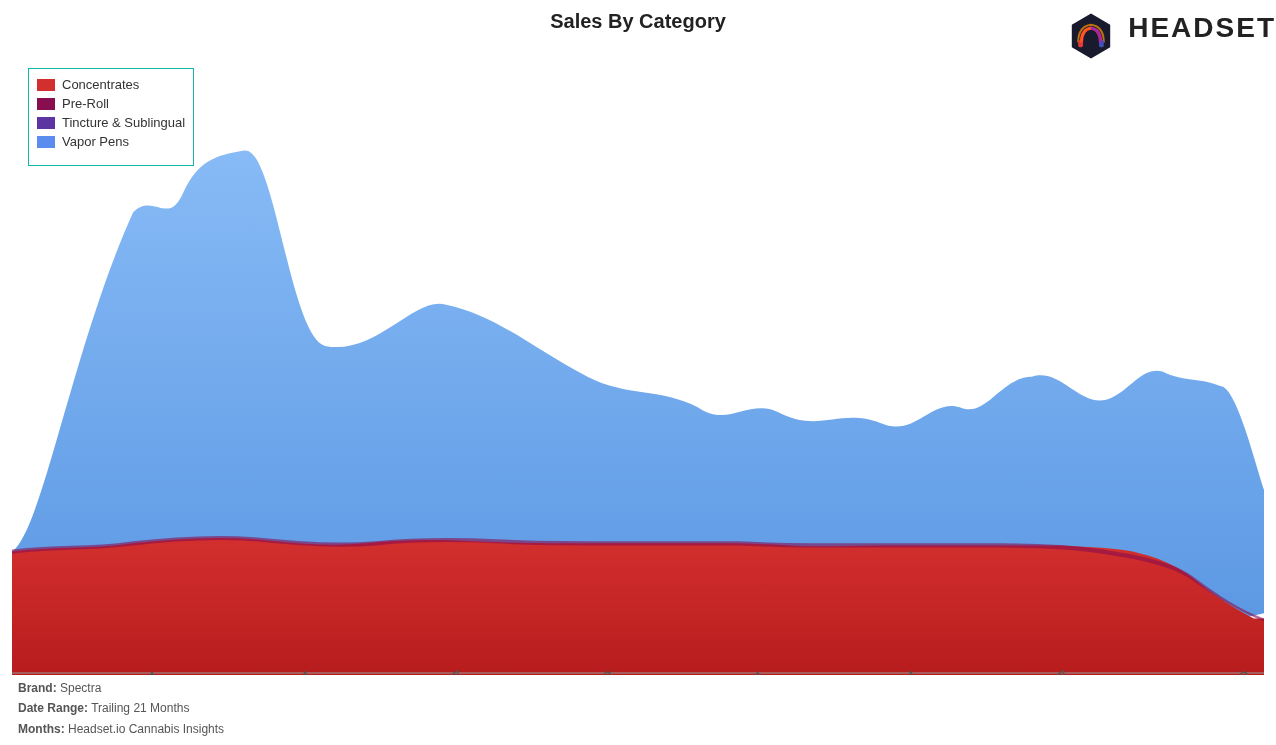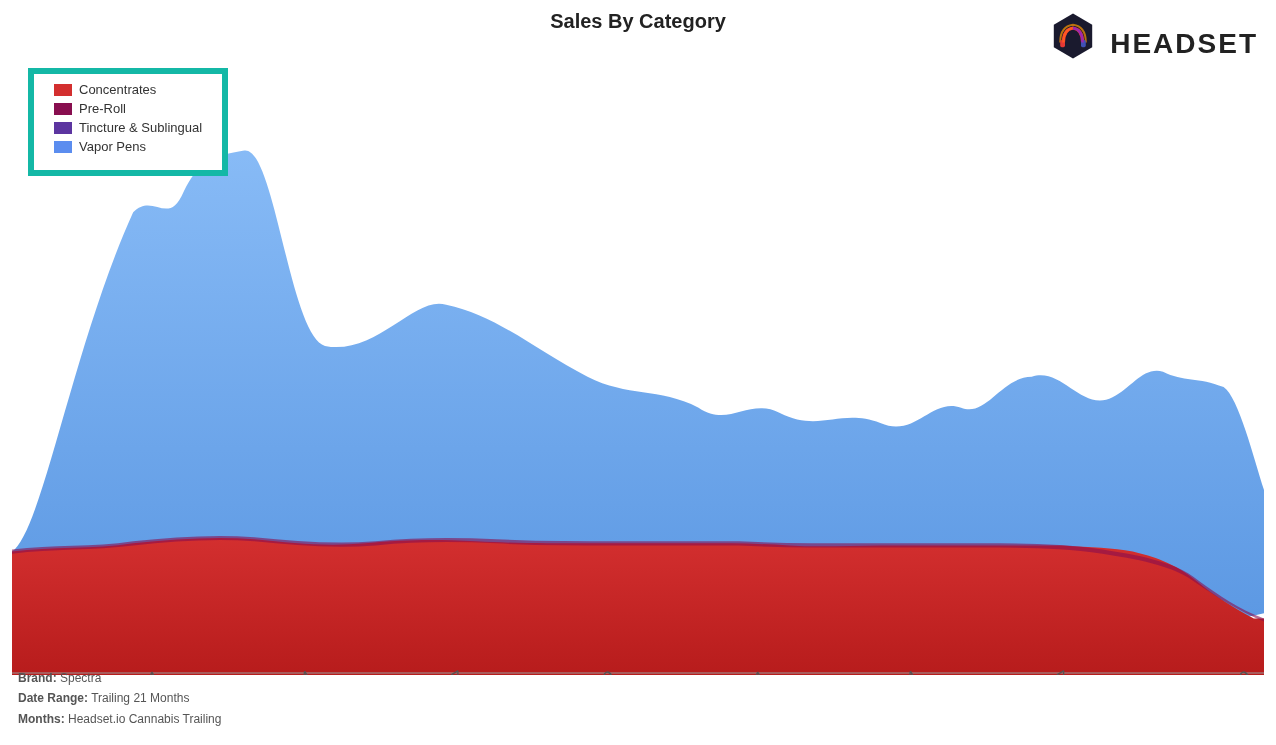--- a/index.html
+++ b/index.html
@@ -20,42 +20,42 @@
       text-align: center;
       font-size: 20px;
       font-weight: bold;
       padding-top: 10px;
       padding-bottom: 10px;
       color: #222;
     }
     .logo-area {
       position: absolute;
       top: 12px;
-      right: 18px;
+      right: 0;
       display: flex;
-      align-items: flex-end;
+      align-items: flex-start;
       gap: 13px;
     }
     .logo-icon {
       width: 48px;
       height: 48px;
     }
     .logo-text {
       font-size: 28px;
       font-weight: 900;
       letter-spacing: 2px;
       color: #222;
     }
     .legend {
       position: absolute;
       top: 68px;
       left: 28px;
       background: #fff;
-      border: 6px solid #14b8a6;
-      padding: 8px 20px;
+      border: 1px solid #14b8a6;
+      padding: 8px 8px;
       z-index: 10;
     }
     .legend-item {
       display: flex;
       align-items: center;
       gap: 7px;
       margin-bottom: 4px;
       font-size: 13px;
       color: #333;
     }
@@ -67,21 +67,21 @@
     }
     .chart-svg-area {
       position: absolute;
       left: 12px;
       top: 58px;
       right: 12px;
       bottom: 70px;
     }
     .footer-info {
       position: absolute;
-      bottom: 16px;
+      bottom: 6px;
       left: 18px;
       font-size: 12px;
       color: #555;
       line-height: 1.7;
     }
     .footer-info span.label { font-weight: bold; }
     .footer-info span.value { font-weight: normal; }
   </style>
 </head>
 <body>
@@ -239,17 +239,17 @@
     <div>
       <span class="label">Brand:</span>
       <span class="value">Spectra</span>
     </div>
     <div>
       <span class="label">Date Range:</span>
       <span class="value">Trailing 21 Months</span>
     </div>
     <div>
       <span class="label">Months:</span>
-      <span class="value">Headset.io Cannabis Trailing</span>
+      <span class="value">Headset.io Cannabis Insights</span>
     </div>
   </div>
 
 </div>
 
 </body></html>

